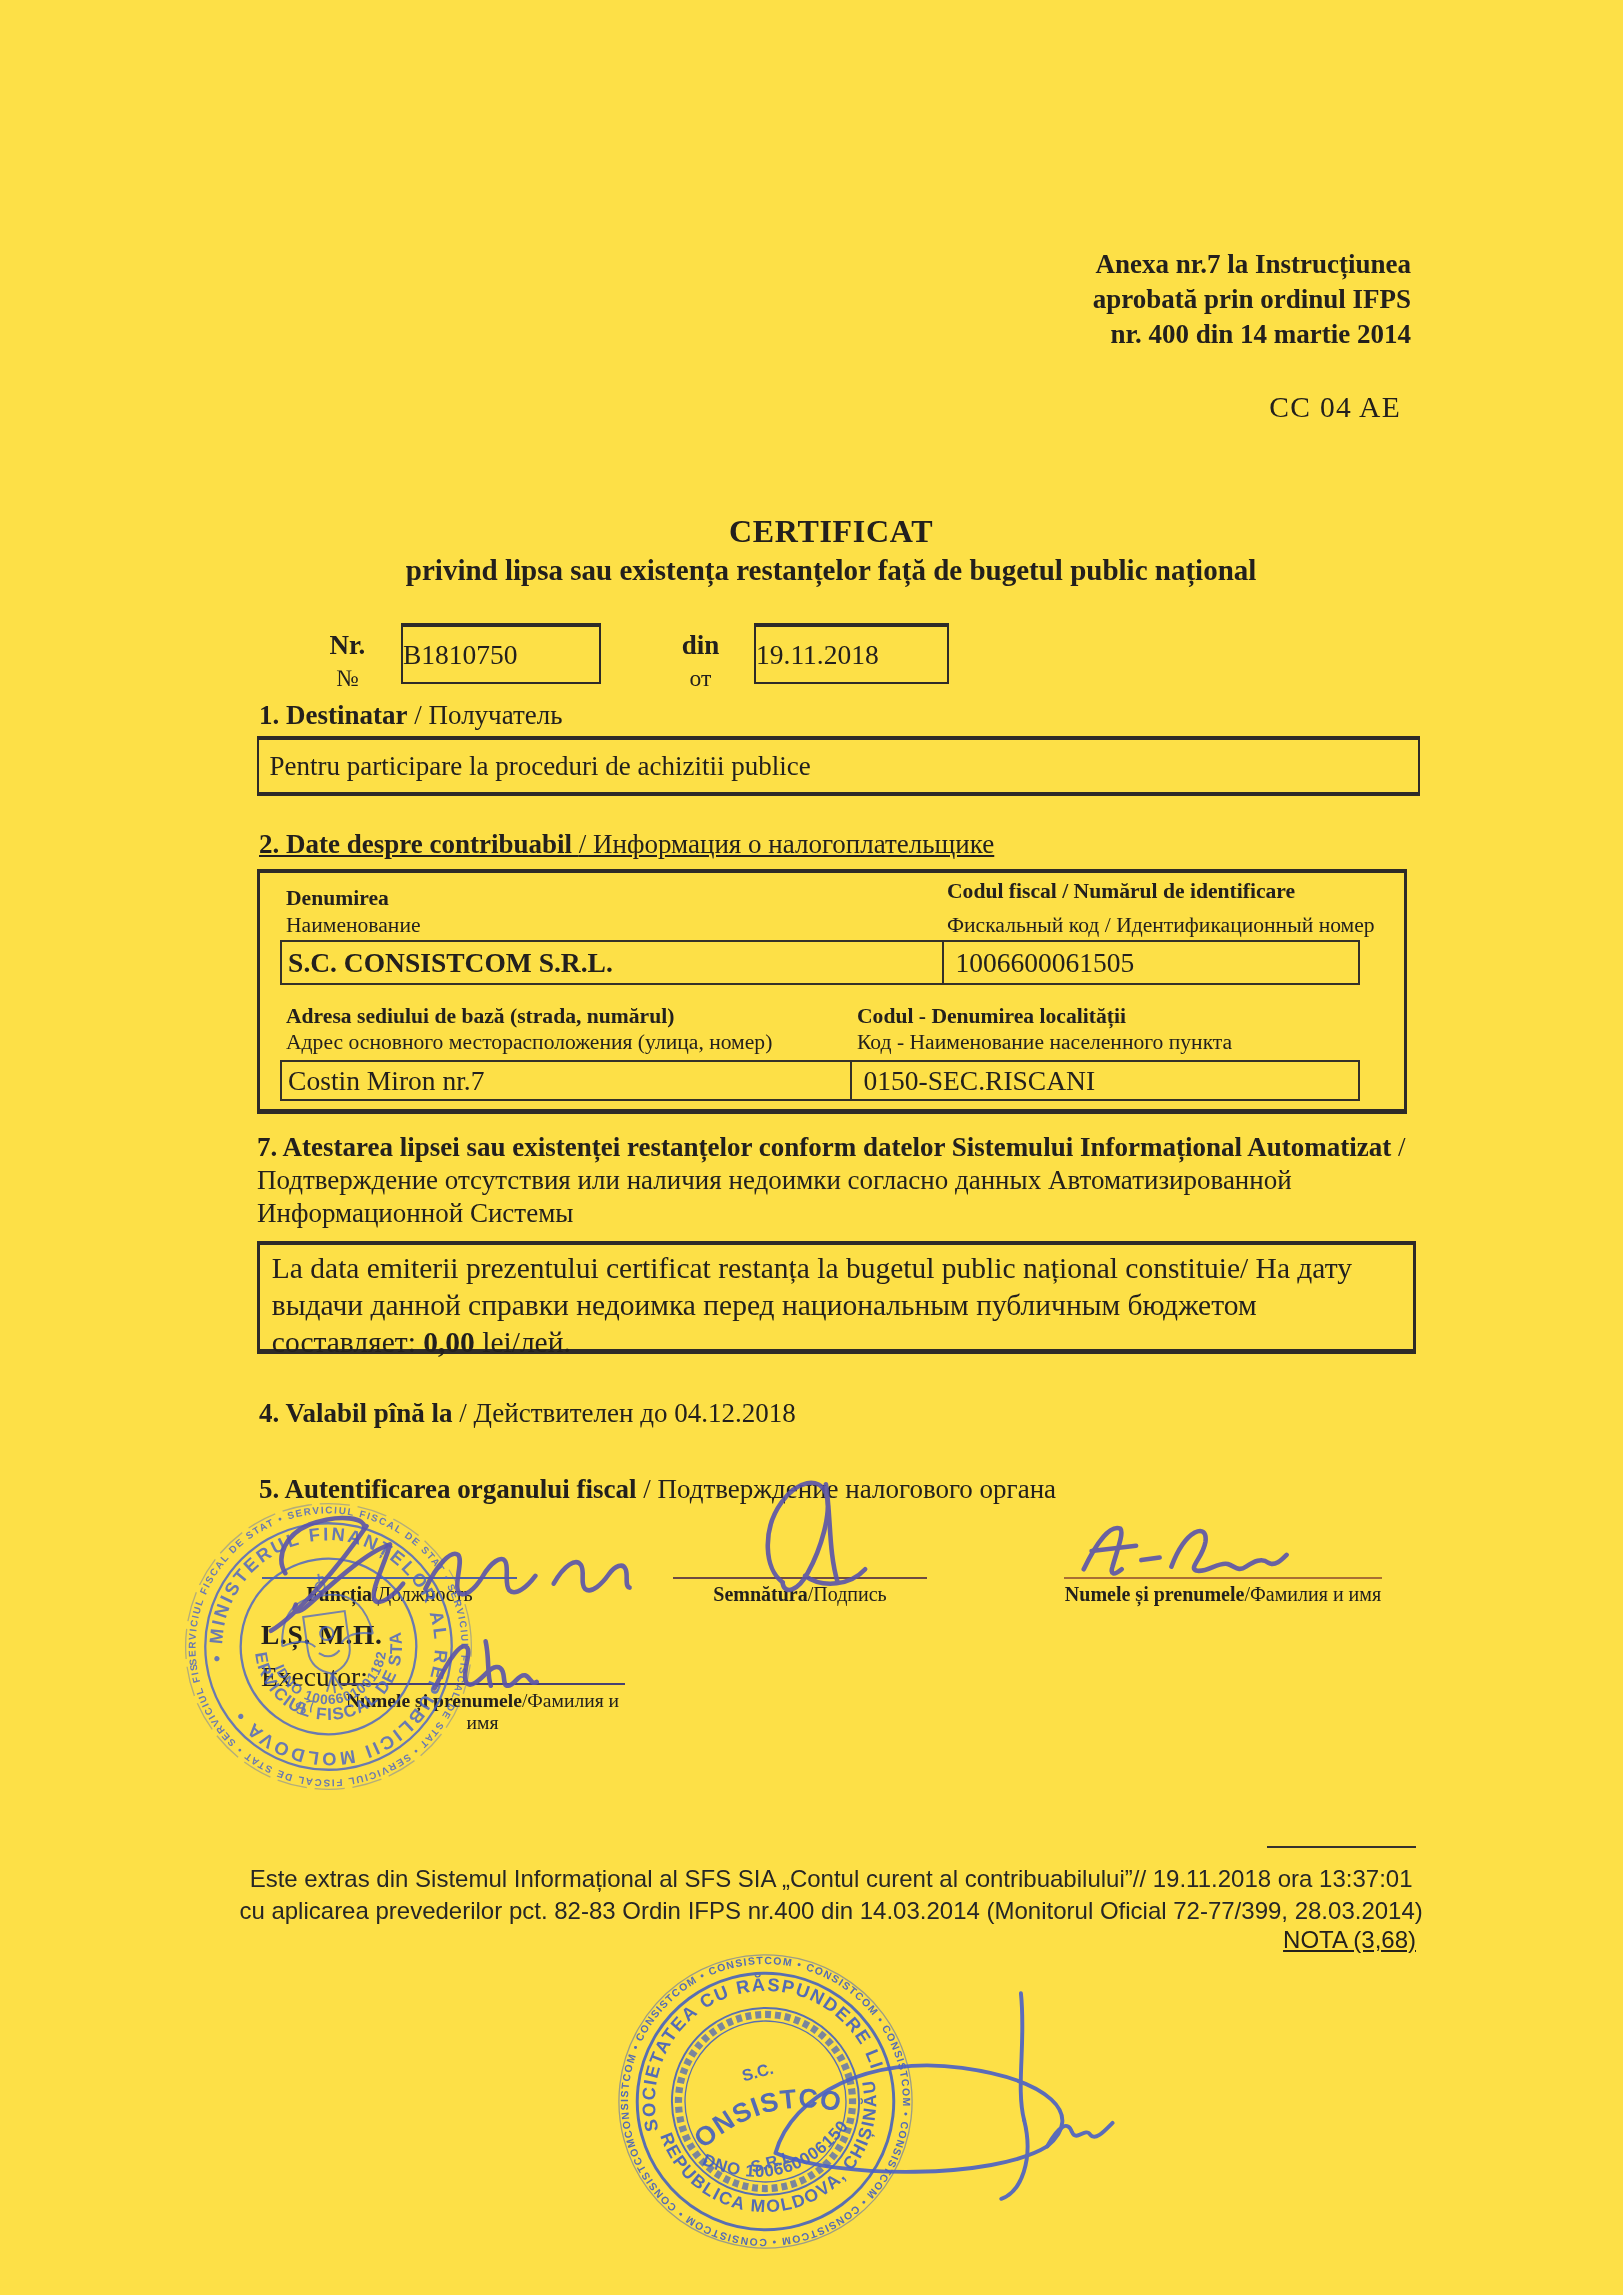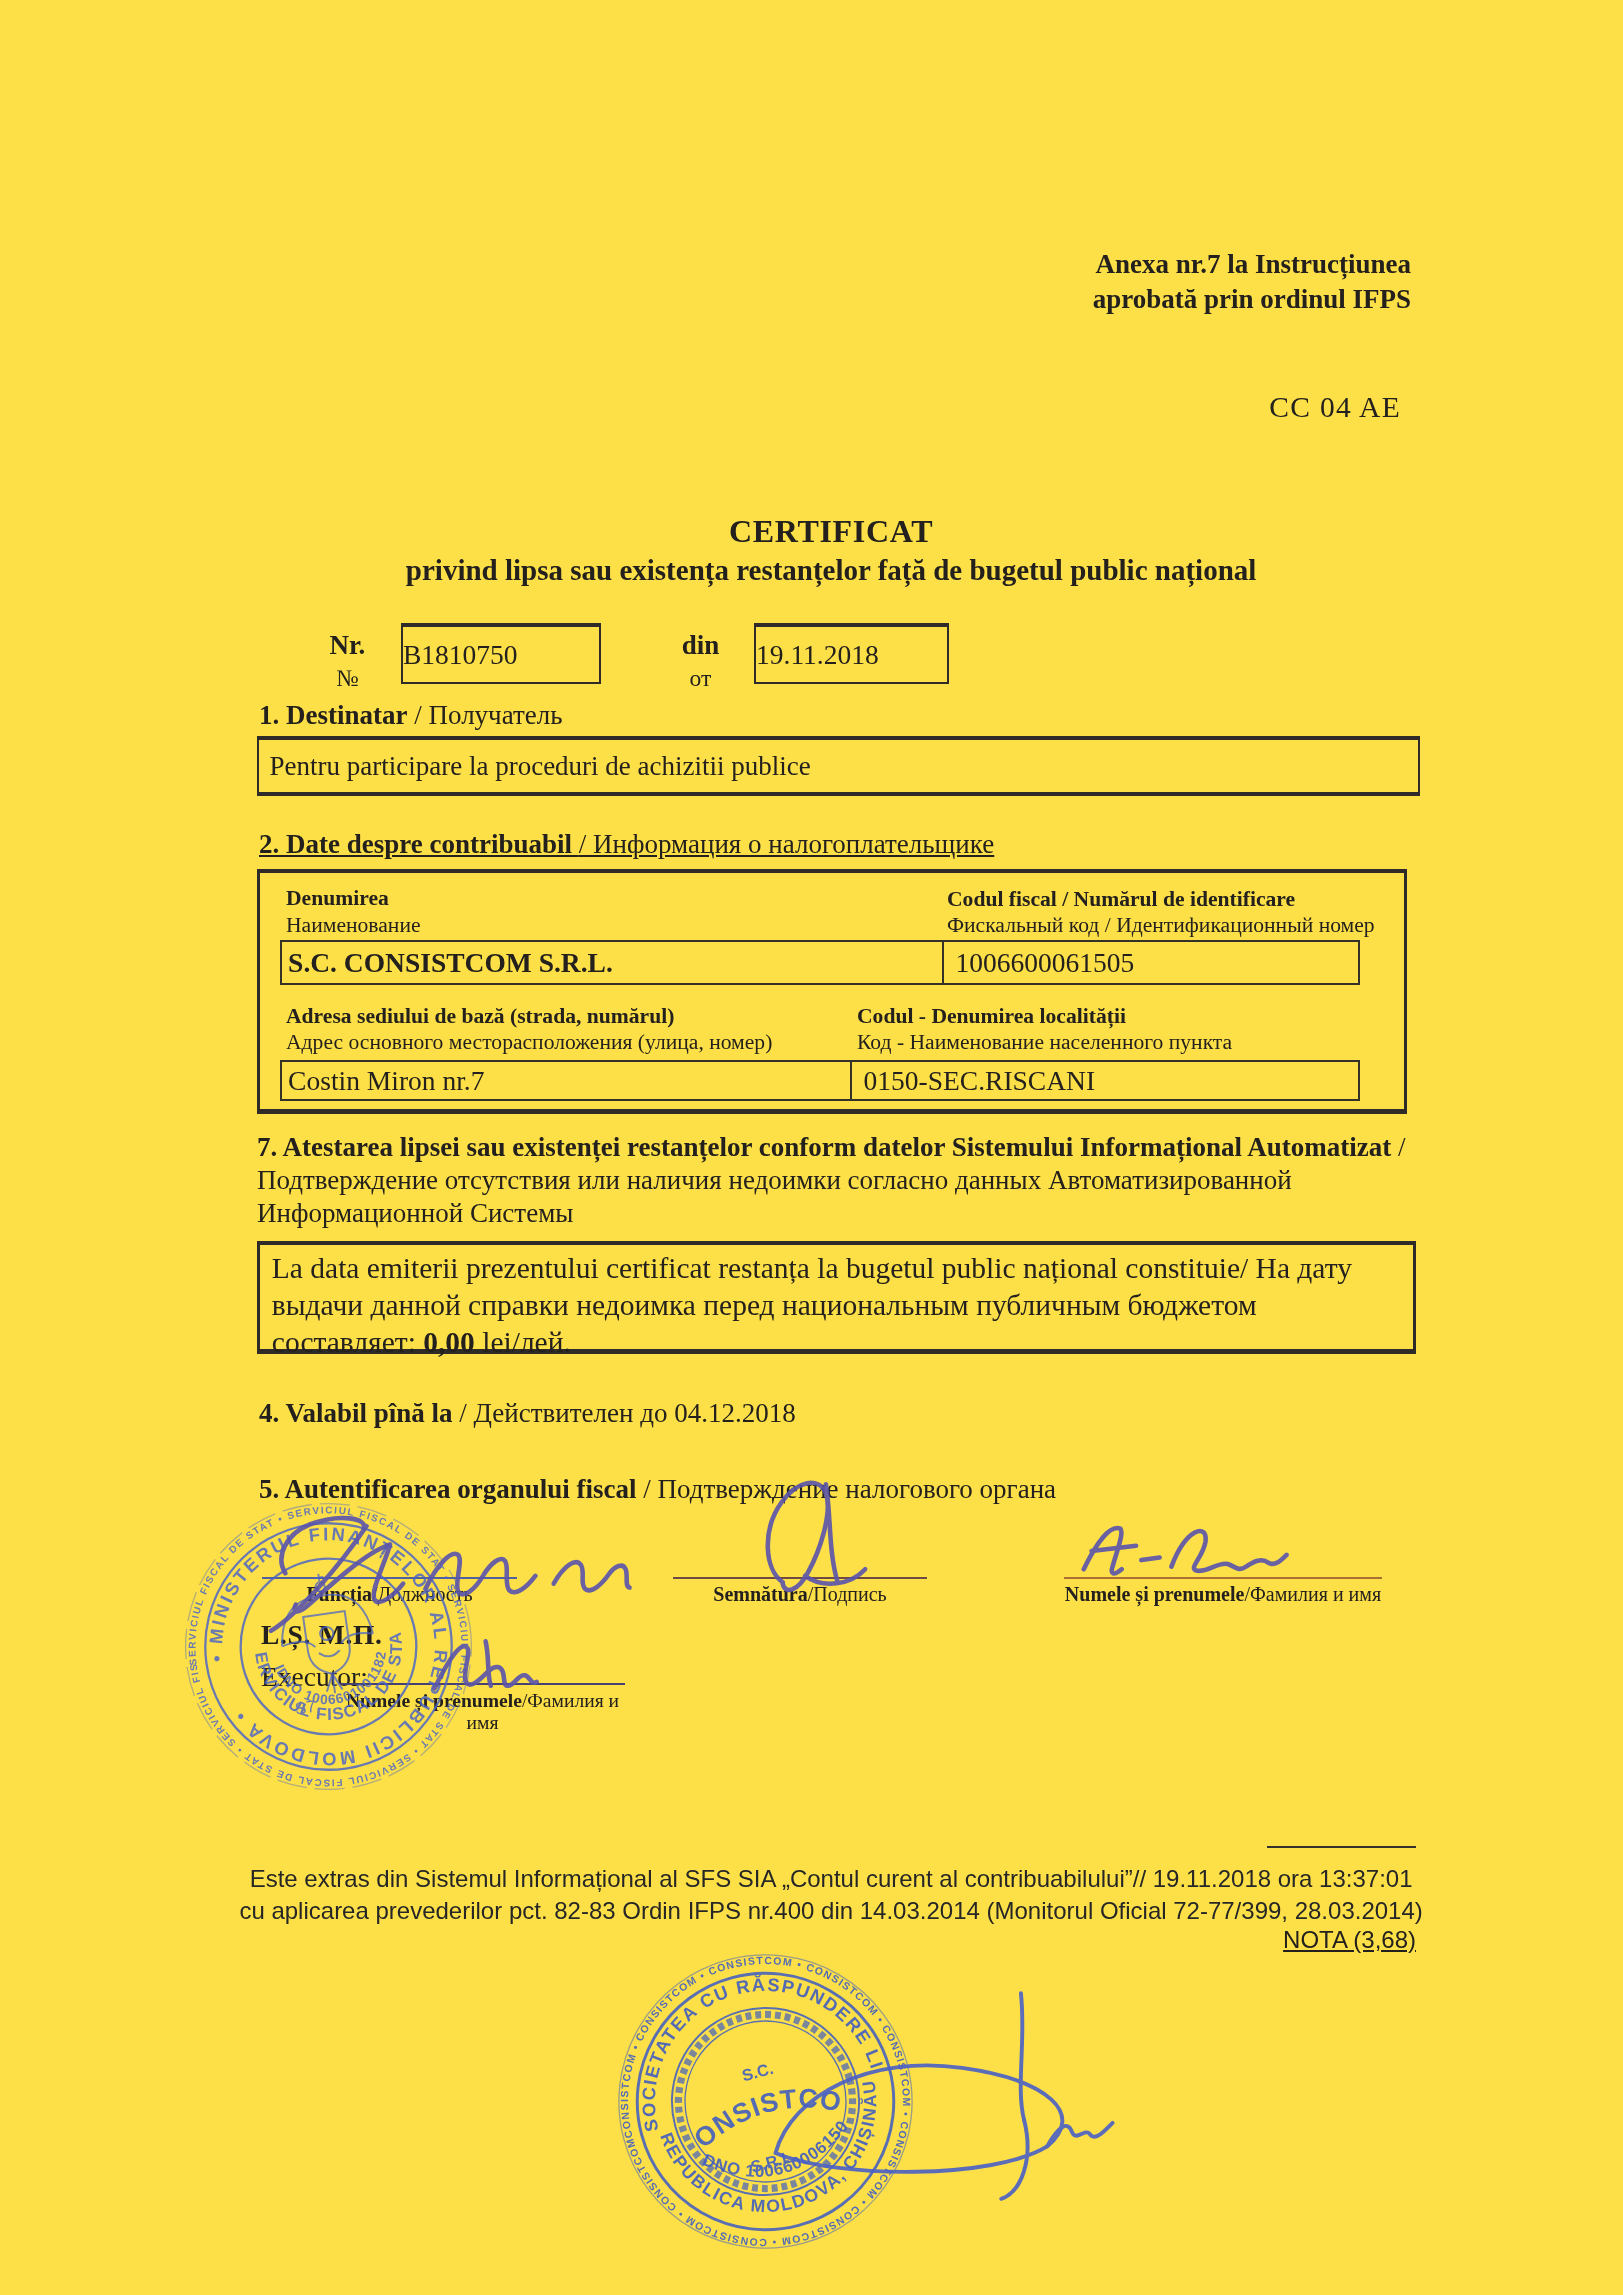--- a/index.html
+++ b/index.html
@@ -68,20 +68,21 @@
   svg text{font-family:"Liberation Sans","DejaVu Sans",sans-serif;}
 </style>
 </head>
 <body>
 
 <div class="page">
 
   <div class="abs annex">
     <div>Anexa nr.7 la Instrucțiunea</div>
     <div>aprobată prin ordinul IFPS</div>
+    <div>nr. 400 din 14 martie 2014</div>
   </div>
   <div class="abs form-code">CC 04 AE</div>
 
   <div class="abs title">CERTIFICAT</div>
   <div class="abs subtitle">privind lipsa sau existența restanțelor față de bugetul public național</div>
 
   <div class="abs nr-labels">
     <div class="l1">Nr.</div>
     <div class="l2">№</div>
   </div>
@@ -104,21 +105,21 @@
     <span>Pentru participare la proceduri de achizitii publice</span>
   </div>
 
   <div class="abs h-sec sec2-h">
     <span class="b">2. Date despre contribuabil</span>
     <span class="ru">/ Информация о налогоплательщике</span>
   </div>
   <div class="abs tbl">
     <div class="abs lbl b" style="left:26px;top:14.4px;">Denumirea</div>
     <div class="abs lbl" style="left:26px;top:41px;">Наименование</div>
-    <div class="abs lbl b" style="left:687px;top:15px;">Codul fiscal / Numărul de identificare</div>
+    <div class="abs lbl b" style="left:687px;top:7px;">Codul fiscal / Numărul de identificare</div>
     <div class="abs lbl" style="left:687px;top:41px;">Фискальный код / Идентификационный номер</div>
 
     <div class="cell-val" style="left:19.6px;top:67px;width:1076px;height:41px;">
       <span class="b" style="width:661px;">S.C. CONSISTCOM S.R.L.</span>
       <span>1006600061505</span>
       <div class="vdiv" style="left:660px;"></div>
     </div>
 
     <div class="abs lbl b" style="left:26px;top:132px;">Adresa sediului de bază (strada, numărul)</div>
     <div class="abs lbl" style="left:26px;top:158px;">Адрес основного месторасположения  (улица, номер)</div>

